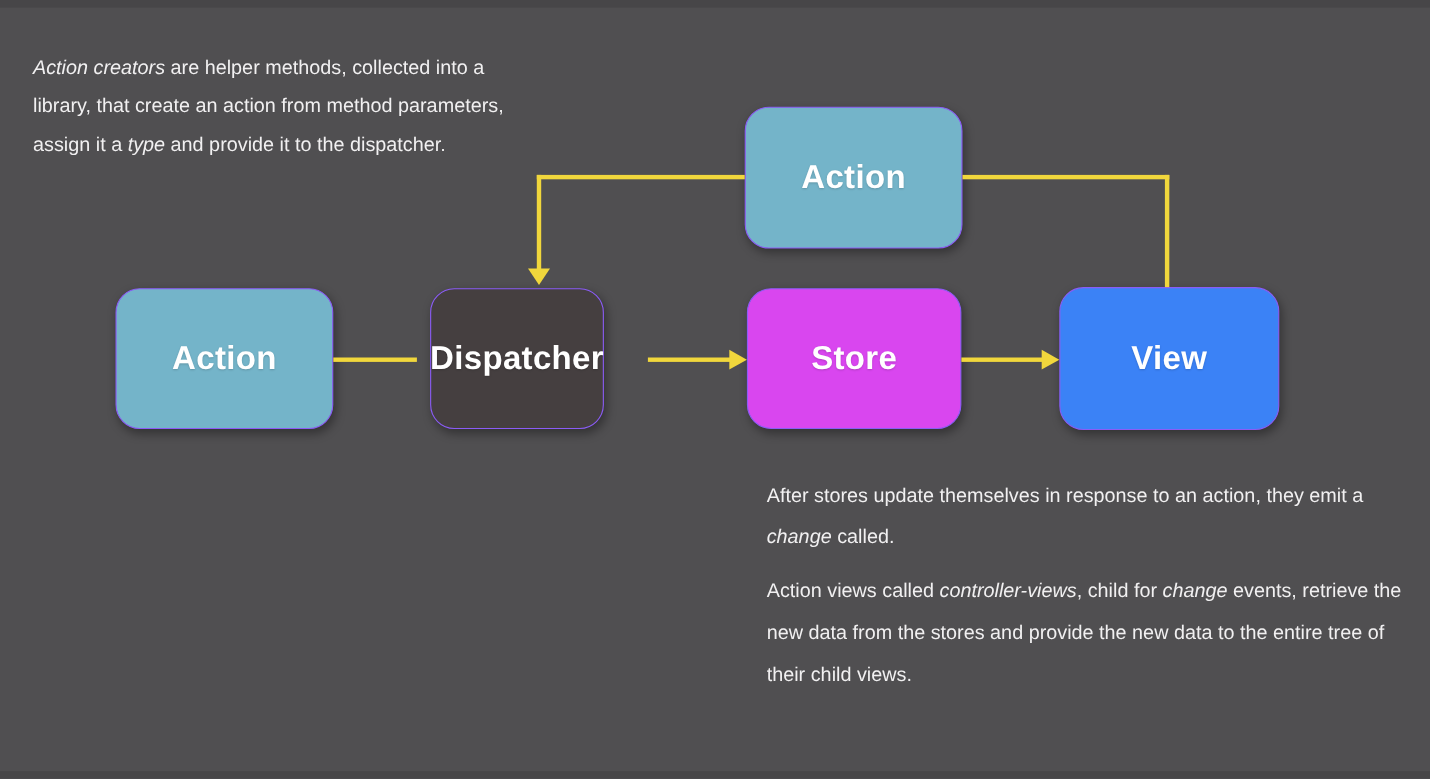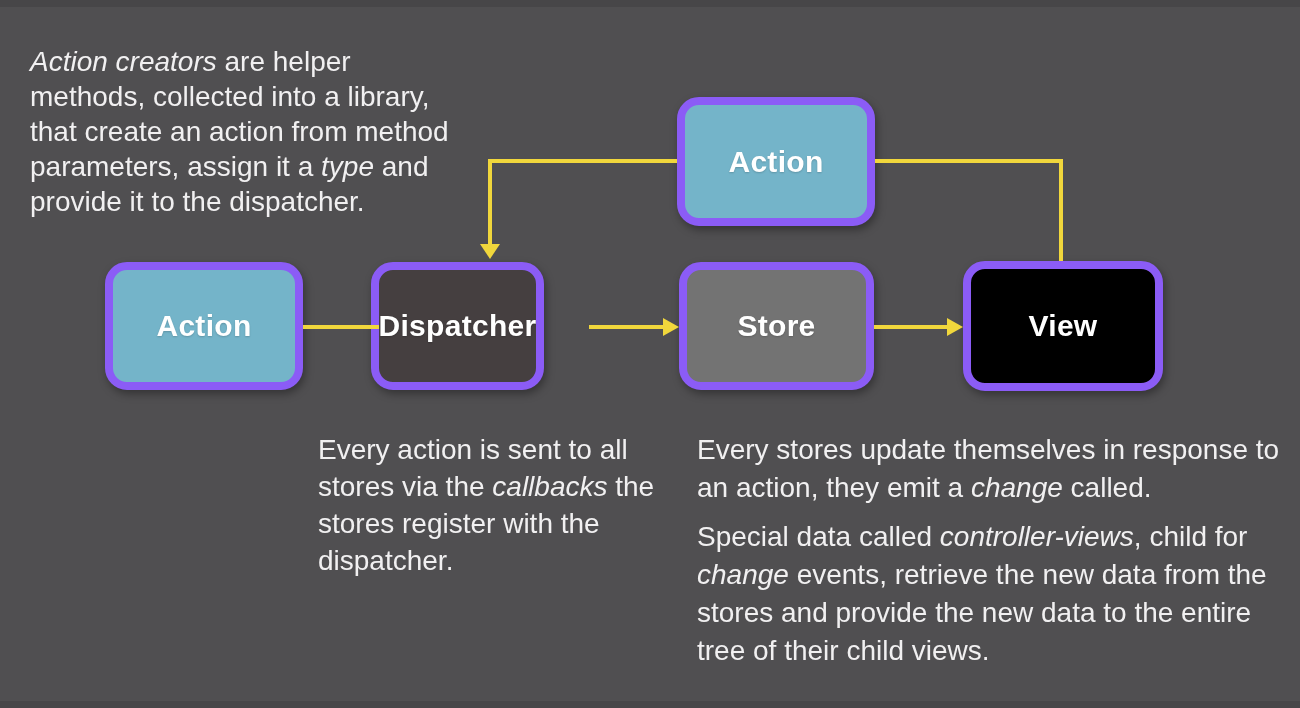--- a/index.html
+++ b/index.html
@@ -9,31 +9,31 @@
     font-family:"Liberation Sans","DejaVu Sans",sans-serif;
     color:#f1f0f1;
   }
   .edge-band{position:absolute;left:0;width:100%;height:7px;background:rgba(0,0,0,0.10);}
   .edge-band.top{top:0;}
   .edge-band.bottom{bottom:0;}
 
   
   .node{
     position:absolute;box-sizing:border-box;
-    border:8px solid #8b5cf6;border-radius:22px;
+    border:1px solid #8b5cf6;border-radius:22px;
     display:flex;align-items:center;justify-content:center;
     box-shadow:2px 4px 9px rgba(0,0,0,0.35);
   }
   .node-label{
     font-size:30px;font-weight:700;color:#ffffff;letter-spacing:.3px;
     text-shadow:0 1px 2px rgba(0,0,0,0.18);
   }
   .node.action-top {top:97px; left:677px;width:198px;height:129px;}
   .node.action-left{top:262px;left:105px;width:198px;height:128px;}
-  .node.dispatcher {top:262px;left:371px;width:173px;height:128px;}
+  .node.dispatcher {top:262px;left:391px;width:158px;height:128px;}
   .node.store      {top:262px;left:679px;width:195px;height:128px;}
   .node.view       {top:261px;left:963px;width:200px;height:130px;}
 
   
   .seg{position:absolute;}
   .seg.h{height:4px;}
   .seg.v{width:4px;}
   .head{position:absolute;width:0;height:0;}
   .head.right{border-top:9px solid transparent;border-bottom:9px solid transparent;}
   .head.down{border-left:10px solid transparent;border-right:10px solid transparent;}
@@ -45,21 +45,21 @@
   .seg.a3{left:874px;top:325px;width:75px;}
   .head.a3{left:947px;top:318px;}
 
   .seg.loop-left-h {left:488px;top:159px;width:189px;}
   .seg.loop-left-v {left:488px;top:159px;height:86px;}
   .head.loop-down  {left:480px;top:244px;}
   .seg.loop-right-h{left:875px;top:159px;width:188px;}
   .seg.loop-right-v{left:1059px;top:159px;height:102px;}
 
   
-  .note{position:absolute;margin:0;font-size:28px;}
+  .note{position:absolute;margin:0;font-size:18px;}
   .note i{font-style:italic;}
   .note.intro{left:30px;top:44px;width:440px;line-height:35px;}
   .note.dispatcher-note{left:318px;top:431px;width:352px;line-height:37px;}
   .store-notes{position:absolute;left:697px;top:431px;width:592px;}
   .store-notes .note{position:static;line-height:38px;}
   .store-notes .p2{margin-top:11px;}
 </style>
 </head>
 <body>
 
@@ -75,43 +75,42 @@
   </div>
 
   <div class="node action-left" style="background-color: rgb(116, 180, 201);">
     <span class="node-label">Action</span>
   </div>
 
   <div class="node dispatcher" style="background-color: rgb(69, 63, 64);">
     <span class="node-label">Dispatcher</span>
   </div>
 
-  <div class="node store" style="background-color: #737373;">
+  <div class="node store" style="background-color: #d946ef;">
     <span class="node-label">Store</span>
   </div>
 
-  <div class="node view" style="background-color: #000000;">
+  <div class="node view" style="background-color: #3b82f6;">
     <span class="node-label">View</span>
   </div>
 
   <div class="seg h a1" style="background-color: rgb(241, 215, 60);"></div>
   <div class="head right a1" style="border-left: rgb(241, 215, 60);"></div>
 
   <div class="seg h a2" style="background-color: rgb(241, 215, 60);"></div>
   <div class="head right a2" style="border-left:16px solid #f1d73c;"></div>
 
   <div class="seg h a3" style="background-color: rgb(241, 215, 60);"></div>
   <div class="head right a3" style="border-left:16px solid #f1d73c;"></div>
 
   <div class="seg v loop-right-v" style="background-color: rgb(241, 215, 60);"></div>
   <div class="seg h loop-right-h" style="background-color: rgb(241, 215, 60);"></div>
   <div class="seg h loop-left-h" style="background-color: rgb(241, 215, 60);"></div>
   <div class="seg v loop-left-v" style="background-color: rgb(241, 215, 60);"></div>
   <div class="head down loop-down" style="border-top:15px solid #f1d73c;"></div>
 
-  <p class="note dispatcher-note"><span>Every action is sent to all stores via the </span><i>callbacks</i><span> the stores register with the dispatcher.</span></p>
 
   <div class="store-notes">
-    <p class="note p1"><span>Every stores update themselves in response to an action, they emit a </span><i>change</i><span> called.</span></p>
-    <p class="note p2"><span>Special data called </span><i>controller-views</i><span>, child for </span><i>change</i><span> events, retrieve the new data from the stores and provide the new data to the entire tree of their child views.</span></p>
+    <p class="note p1"><span>After stores update themselves in response to an action, they emit a </span><i>change</i><span> called.</span></p>
+    <p class="note p2"><span>Action views called </span><i>controller-views</i><span>, child for </span><i>change</i><span> events, retrieve the new data from the stores and provide the new data to the entire tree of their child views.</span></p>
   </div>
 
 </div>
 
 </body></html>

